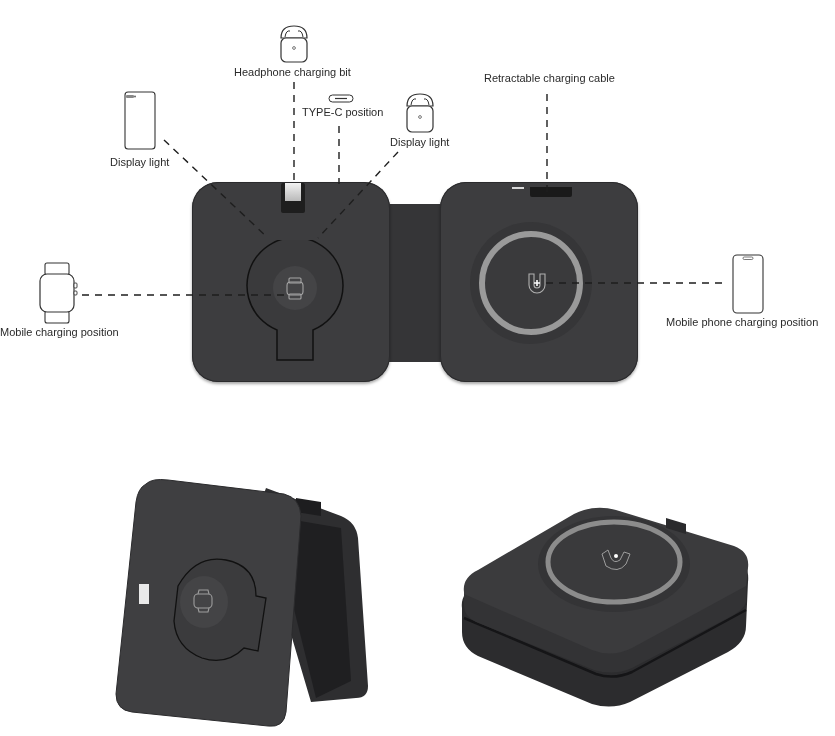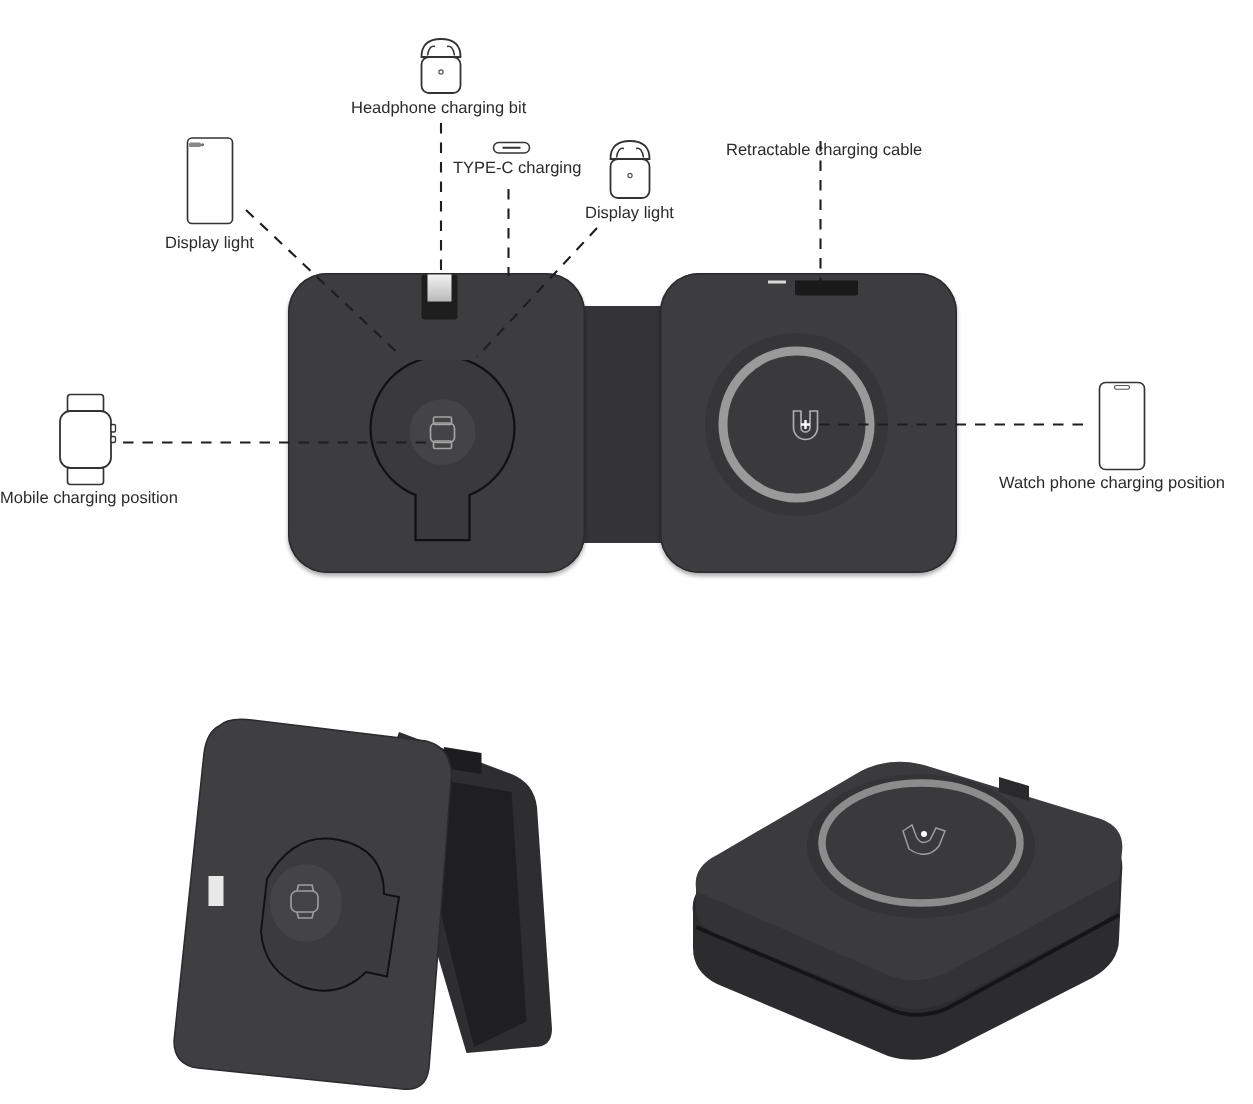--- a/index.html
+++ b/index.html
@@ -21,61 +21,61 @@
   </svg>
 </div>
 <div class="label" style="left:234px;top:66px;">Headphone charging bit</div>
 
 <div class="abs" style="left:328px;top:94px;">
   <svg width="26" height="9" viewBox="0 0 26 9">
     <rect x="1" y="1" width="24" height="7" rx="3.5" fill="#fff" stroke="#333" stroke-width="1"></rect>
     <line x1="7" y1="4.5" x2="19" y2="4.5" stroke="#333" stroke-width="1.2"></line>
   </svg>
 </div>
-<div class="label" style="left:302px;top:106px;">TYPE-C charging</div>
+<div class="label" style="left:302px;top:106px;">TYPE-C position</div>
 
 <div class="abs" style="left:404px;top:92px;">
   <svg width="32" height="42" viewBox="0 0 32 42">
     <path d="M3 14 Q3 2 16 2 Q29 2 29 14 Z" fill="#fff" stroke="#333" stroke-width="1.2"></path>
     <path d="M7 13 Q8 6 12 7 M20 7 Q24 6 25 13" fill="none" stroke="#333" stroke-width="1"></path>
     <rect x="3" y="14" width="26" height="26" rx="5" fill="#fff" stroke="#333" stroke-width="1.2"></rect>
     <circle cx="16" cy="25" r="1.4" fill="none" stroke="#555" stroke-width="0.8"></circle>
   </svg>
 </div>
 <div class="label" style="left:390px;top:136px;">Display light</div>
 
 <div class="abs" style="left:124px;top:91px;">
   <svg width="32" height="60" viewBox="0 0 32 60">
     <rect x="1" y="1" width="30" height="57" rx="3" fill="#fff" stroke="#333" stroke-width="1.1"></rect>
     <rect x="2" y="4" width="8" height="3" rx="1" fill="#888"></rect>
     <circle cx="11" cy="5.5" r="1" fill="#666"></circle>
   </svg>
 </div>
 <div class="label" style="left:110px;top:156px;">Display light</div>
 
-<div class="label" style="left:484px;top:94px;">Retractable charging cable</div>
+<div class="label" style="left:484px;top:72px;">Retractable charging cable</div>
 
 <div class="abs" style="left:38px;top:262px;">
   <svg width="40" height="62" viewBox="0 0 40 62">
     <rect x="7" y="1" width="24" height="12" rx="2" fill="#fff" stroke="#333" stroke-width="1.1"></rect>
     <rect x="7" y="49" width="24" height="12" rx="2" fill="#fff" stroke="#333" stroke-width="1.1"></rect>
     <rect x="2" y="12" width="34" height="38" rx="7" fill="#fff" stroke="#333" stroke-width="1.2"></rect>
     <rect x="36" y="21" width="3" height="5" rx="1" fill="#fff" stroke="#333" stroke-width="0.9"></rect>
     <rect x="36" y="29" width="3" height="4" rx="1" fill="#fff" stroke="#333" stroke-width="0.9"></rect>
   </svg>
 </div>
 <div class="label" style="left:0px;top:326px;">Mobile charging position</div>
 
 <div class="abs" style="left:732px;top:254px;">
   <svg width="32" height="60" viewBox="0 0 32 60">
     <rect x="1" y="1" width="30" height="58" rx="4" fill="#fff" stroke="#333" stroke-width="1.1"></rect>
     <rect x="11" y="3" width="10" height="2.5" rx="1.2" fill="#fff" stroke="#555" stroke-width="0.8"></rect>
   </svg>
 </div>
-<div class="label" style="left:666px;top:316px;">Watch phone charging position</div>
+<div class="label" style="left:666px;top:316px;">Mobile phone charging position</div>
 
 <div class="abs" style="left:190px;top:180px;width:450px;height:206px;">
 
   <div class="abs" style="left:195px;top:24px;width:60px;height:158px;background:#353537;"></div>
 
   <div class="device" style="left:2px;top:2px;width:198px;height:200px;"></div>
 
   <div class="device" style="left:250px;top:2px;width:198px;height:200px;"></div>
 </div>
 

